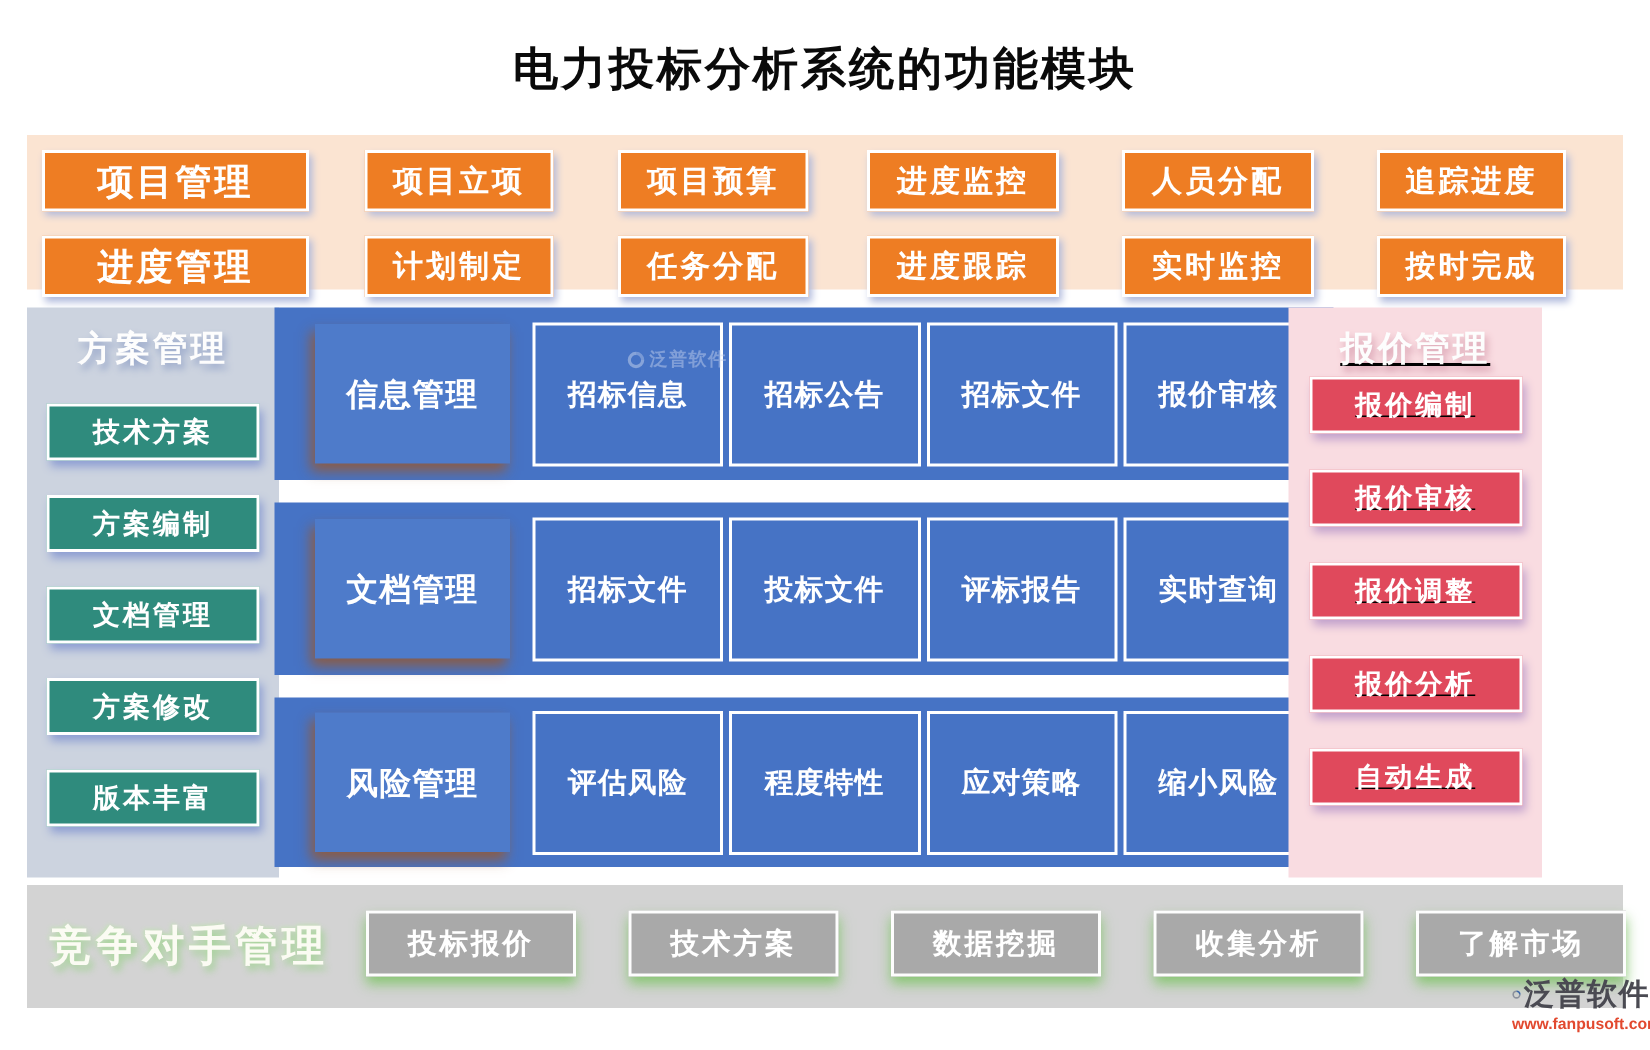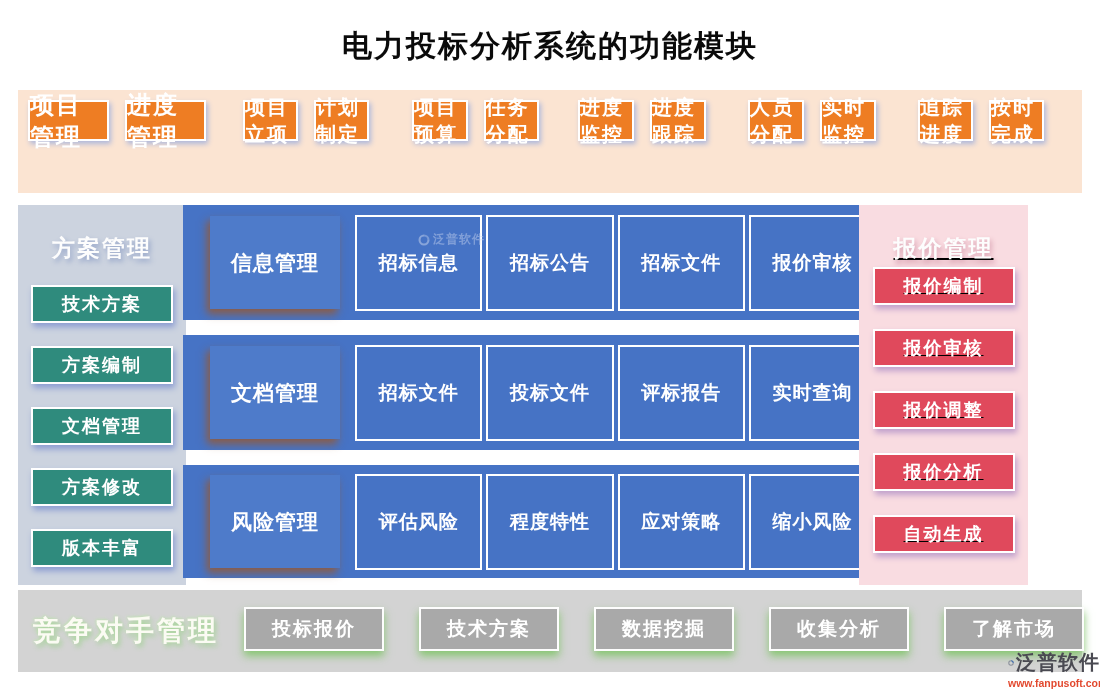--- a/index.html
+++ b/index.html
@@ -4,32 +4,32 @@
 <style>
   html,body{margin:0;padding:0;background:#fff;}
   body{width:1100px;height:700px;font-family:"Liberation Serif","DejaVu Serif",serif;}
   .stage{position:relative;width:1100px;height:700px;overflow:hidden;background:#fff;}
 
   .page-title{position:absolute;top:26px;left:0;width:100%;text-align:center;
     font-size:30px;font-weight:bold;color:#0a0a0a;letter-spacing:2px;}
 
   
   .top-band{position:absolute;left:18px;top:90px;width:1064px;height:103px;background:#fbe4d2;}
-  .top-col{position:absolute;top:10px;display:flex;flex-direction:row;gap:16px;}
+  .top-col{position:absolute;top:10px;display:flex;flex-direction:column;gap:16px;}
   .btn{display:flex;align-items:center;justify-content:center;box-sizing:border-box;
     color:#fff;font-weight:bold;letter-spacing:2px;cursor:pointer;}
   .btn-orange{height:41px;background:#ee7d23;border:2px solid #ffffff;
     box-shadow:2px 3px 5px #aeb8dc;font-size:20px;}
   .top-col.c1 .btn-orange{font-size:24px;}
   .c1{left:10px;width:178px;} .c2{left:225px;width:126px;} .c3{left:394px;width:127px;}
   .c4{left:560px;width:128px;} .c5{left:730px;width:128px;} .c6{left:900px;width:126px;}
 
   
   .side-panel{position:absolute;top:205px;height:380px;display:flex;flex-direction:column;
-    align-items:center;box-sizing:border-box;padding-top:26px;}
+    align-items:center;box-sizing:border-box;padding-top:10px;}
   .left-panel{left:18px;width:168px;background:#ccd3df;}
   .right-panel{left:859px;width:169px;background:#f9dce1;text-decoration:underline;}
   .panel-title{height:36px;line-height:36px;font-size:23px;font-weight:bold;color:#fdfdfd;
     letter-spacing:2px;}
   .left-panel .panel-title{text-shadow:2px 3px 5px #93a3c8;}
   .right-panel .panel-title{text-shadow:2px 3px 5px #d9a2b2;}
   .side-list{display:flex;flex-direction:column;align-items:center;}
   .left-panel .side-list{margin-top:18px;gap:23px;}
   .right-panel .side-list{margin-top:0;gap:24px;}
   .btn-teal{width:142px;height:38px;background:#2f8b7d;border:2px solid #fff;

